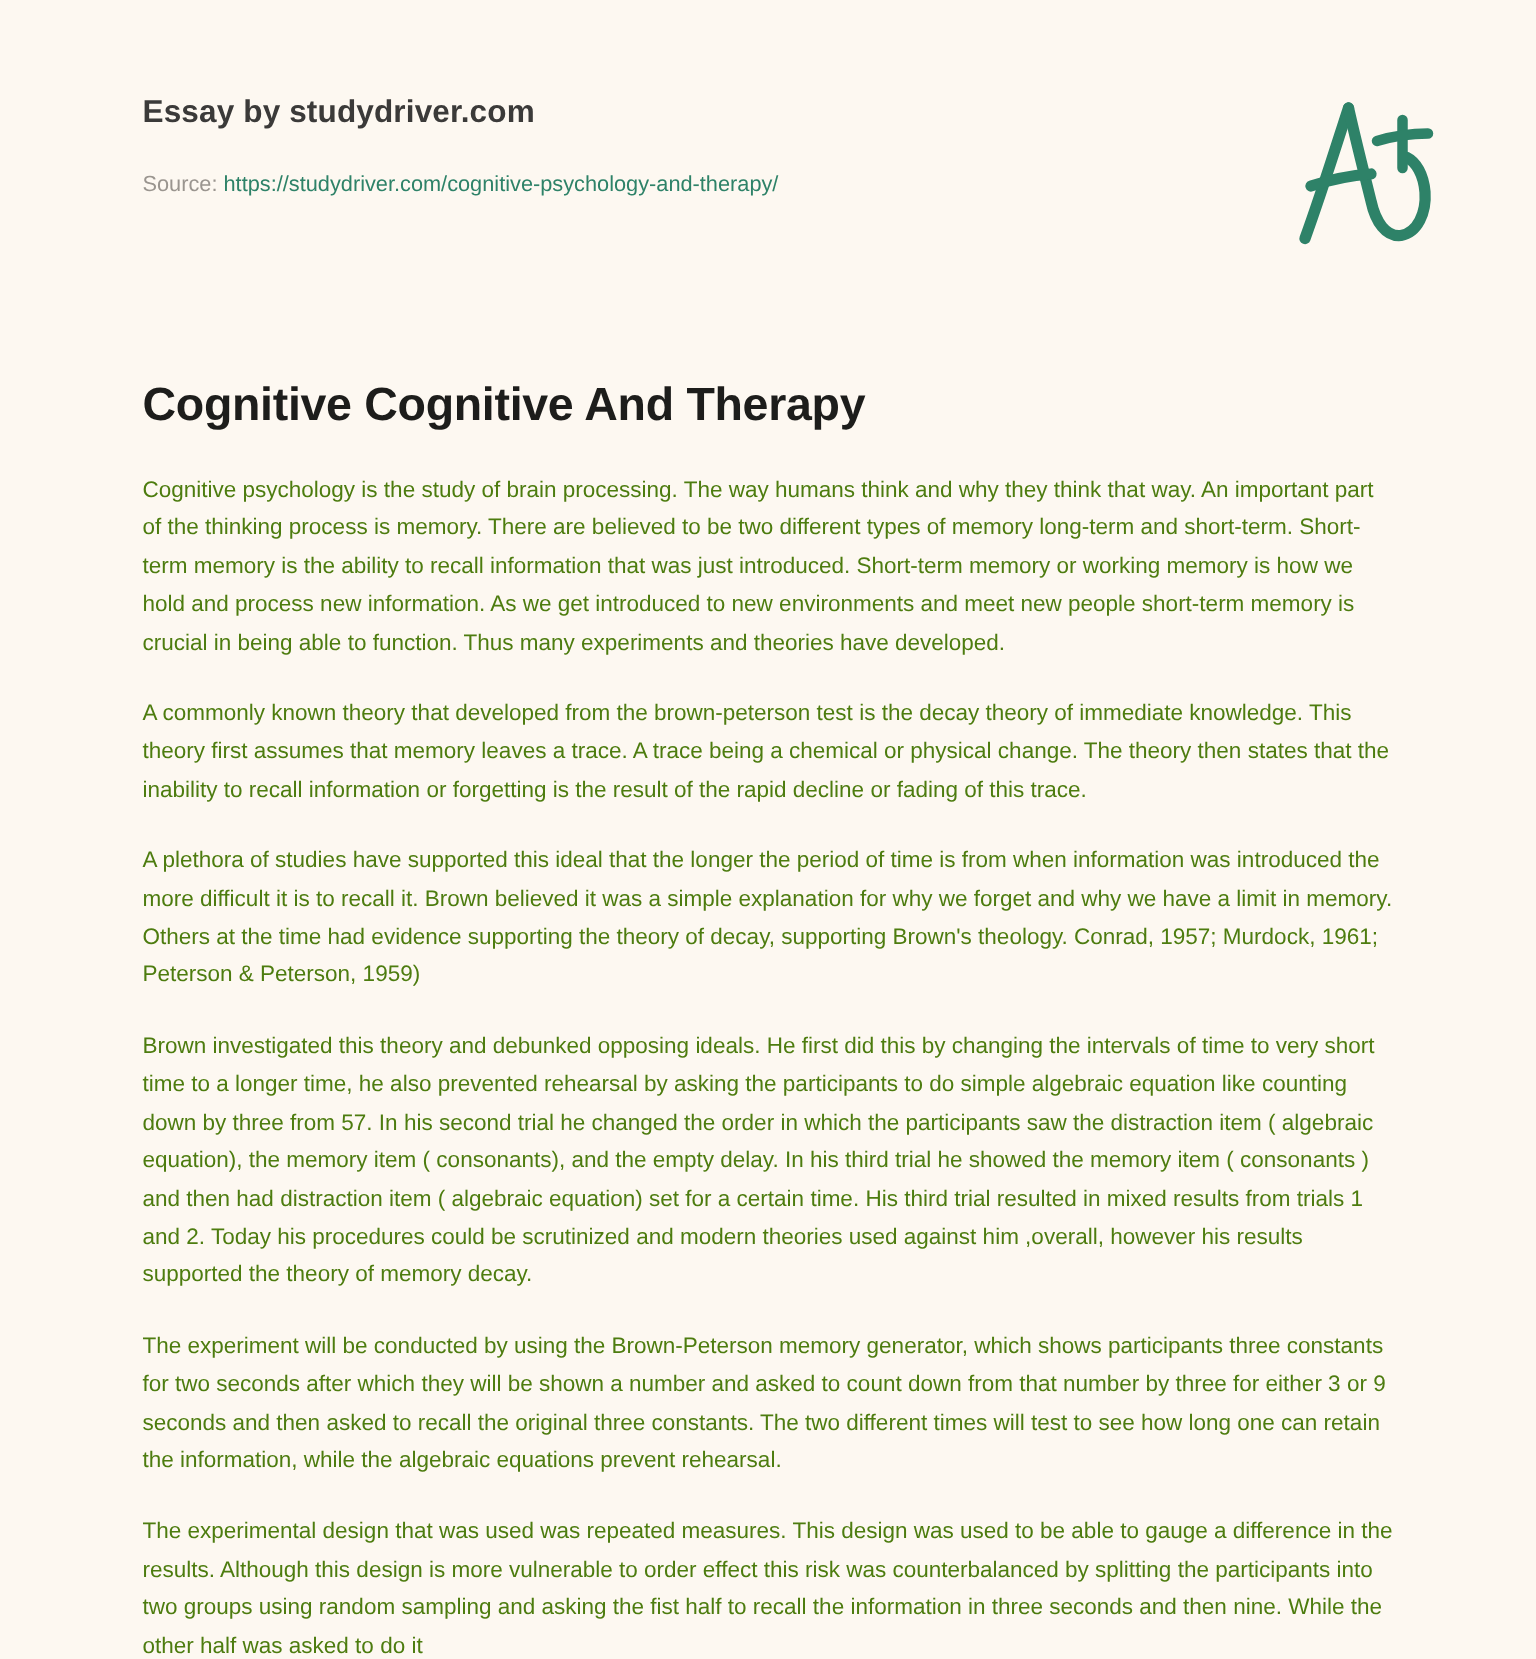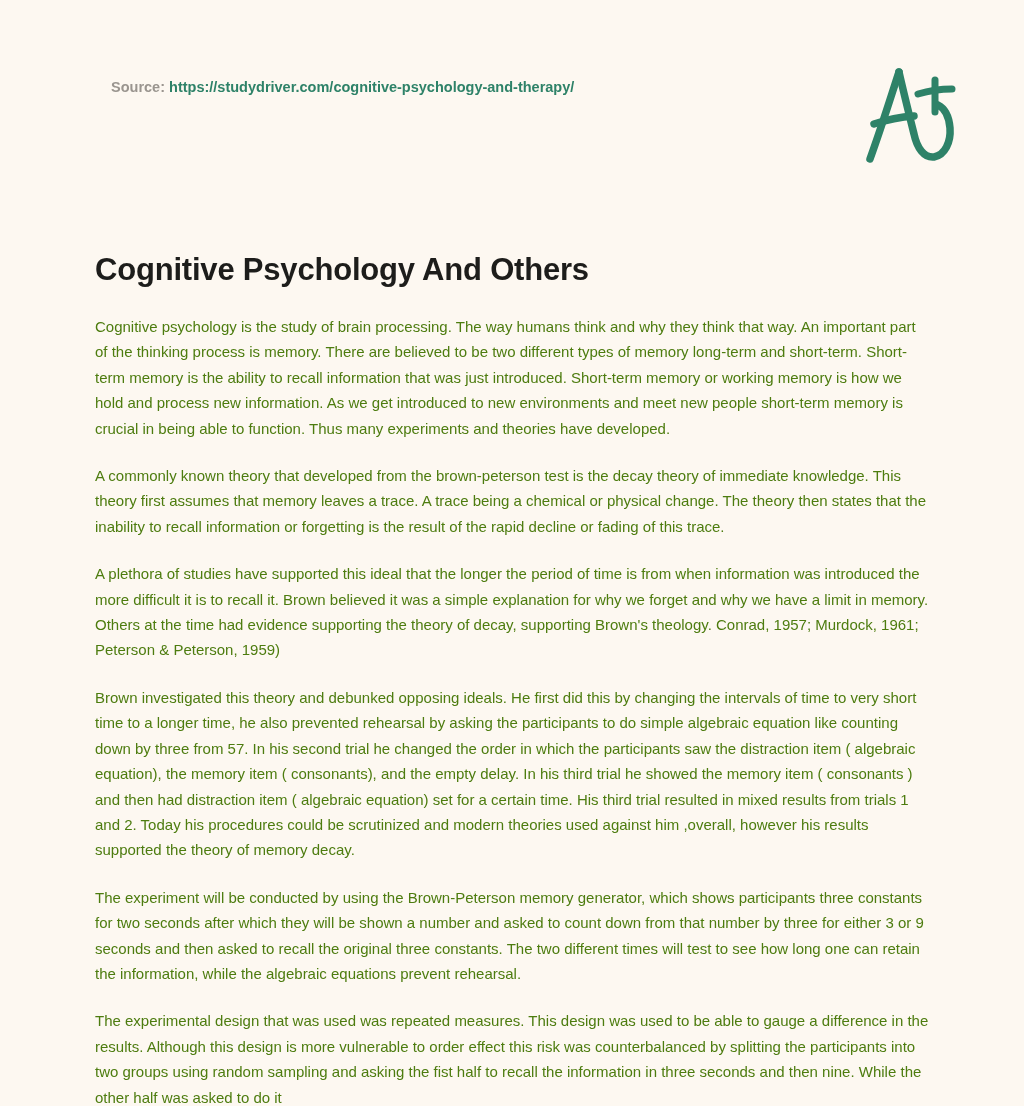--- a/index.html
+++ b/index.html
@@ -36,23 +36,22 @@
     font-weight: bold;
     color: #3b3a39;
     letter-spacing: 0.1px;
     line-height: 26px;
     margin: 0 0 26px 0;
   }
 
   .source-line {
     font-size: 14.5px;
     line-height: 19px;
-    margin: 16px;
+    margin: 0;
     white-space: nowrap;
-    font-weight: bold;
   }
   .source-label {
     color: #9a958f;
   }
   .source-url {
     color: #2e8268;
     text-decoration: none;
   }
 
   .logo {
@@ -94,20 +93,21 @@
   .article p:last-child {
     margin-bottom: 0;
   }
 </style>
 </head>
 <body>
 
 <div class="page">
 
   <div class="header">
+    <div class="byline">Essay by studydriver.com</div>
     <div class="source-line">
       <span class="source-label">Source:</span>
       <span class="source-url">https://studydriver.com/cognitive-psychology-and-therapy/</span>
     </div>
 
     <div class="logo">
       <svg viewBox="0 0 110 110" xmlns="http://www.w3.org/2000/svg" aria-hidden="true">
         <g fill="none" stroke="#2e8268" stroke-linecap="round" stroke-linejoin="round">
 
           <path d="M47 12 C41 30, 30 66, 18 99" stroke-width="7.5"></path>
@@ -117,21 +117,21 @@
           <path d="M22 64 C34 60, 48 57, 62 56" stroke-width="7.5"></path>
 
           <path d="M83 20 C83 30, 83 42, 83 52" stroke-width="7"></path>
 
           <path d="M66 34 C76 31, 90 29, 100 29" stroke-width="7"></path>
         </g>
       </svg>
     </div>
   </div>
 
-  <h1 class="title">Cognitive Psychology And Others</h1>
+  <h1 class="title">Cognitive Cognitive And Therapy</h1>
 
   <div class="article">
     <p>Cognitive psychology is the study of brain processing. The way humans think and why they think that way. An important part of the thinking process is memory. There are believed to be two different types of memory long-term and short-term. Short-term memory is the ability to recall information that was just introduced. Short-term memory or working memory is how we hold and process new information. As we get introduced to new environments and meet new people short-term memory is crucial in being able to function. Thus many experiments and theories have developed.</p>
     <p>A commonly known theory that developed from the brown-peterson test is the decay theory of immediate knowledge. This theory first assumes that memory leaves a trace. A trace being a chemical or physical change. The theory then states that the inability to recall information or forgetting is the result of the rapid decline or fading of this trace.</p>
     <p>A plethora of studies have supported this ideal that the longer the period of time is from when information was introduced the more difficult it is to recall it. Brown believed it was a simple explanation for why we forget and why we have a limit in memory. Others at the time had evidence supporting the theory of decay, supporting Brown's theology. Conrad, 1957; Murdock, 1961; Peterson &amp; Peterson, 1959)</p>
     <p>Brown investigated this theory and debunked opposing ideals. He first did this by changing the intervals of time to very short time to a longer time, he also prevented rehearsal by asking the participants to do simple algebraic equation like counting down by three from 57. In his second trial he changed the order in which the participants saw the distraction item ( algebraic equation), the memory item ( consonants), and the empty delay. In his third trial he showed the memory item ( consonants ) and then had distraction item ( algebraic equation) set for a certain time. His third trial resulted in mixed results from trials 1 and 2. Today his procedures could be scrutinized and modern theories used against him ,overall, however his results supported the theory of memory decay.</p>
     <p>The experiment will be conducted by using the Brown-Peterson memory generator, which shows participants three constants for two seconds after which they will be shown a number and asked to count down from that number by three for either 3 or 9 seconds and then asked to recall the original three constants. The two different times will test to see how long one can retain the information, while the algebraic equations prevent rehearsal.</p>
     <p>The experimental design that was used was repeated measures. This design was used to be able to gauge a difference in the results. Although this design is more vulnerable to order effect this risk was counterbalanced by splitting the participants into two groups using random sampling and asking the fist half to recall the information in three seconds and then nine. While the other half was asked to do it</p>
   </div>
 

